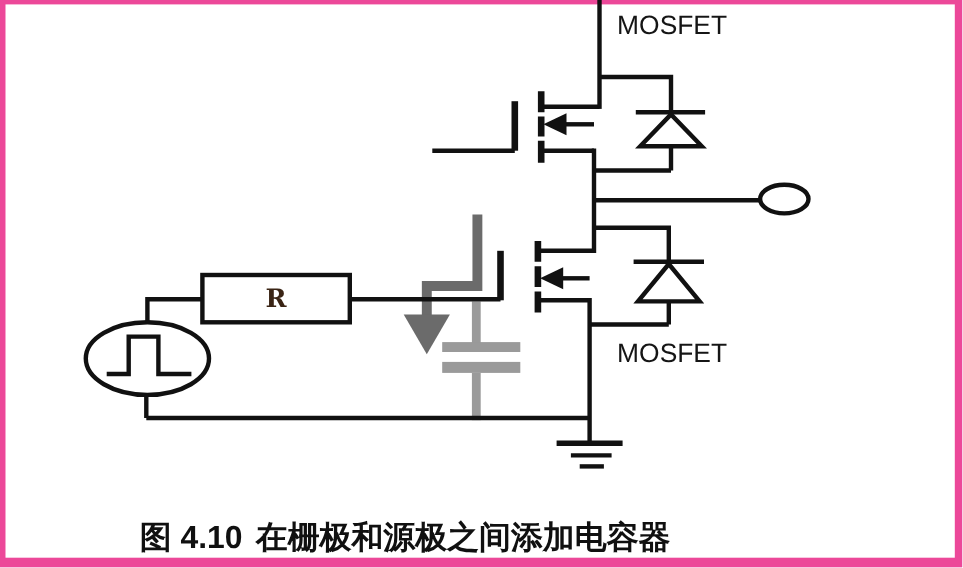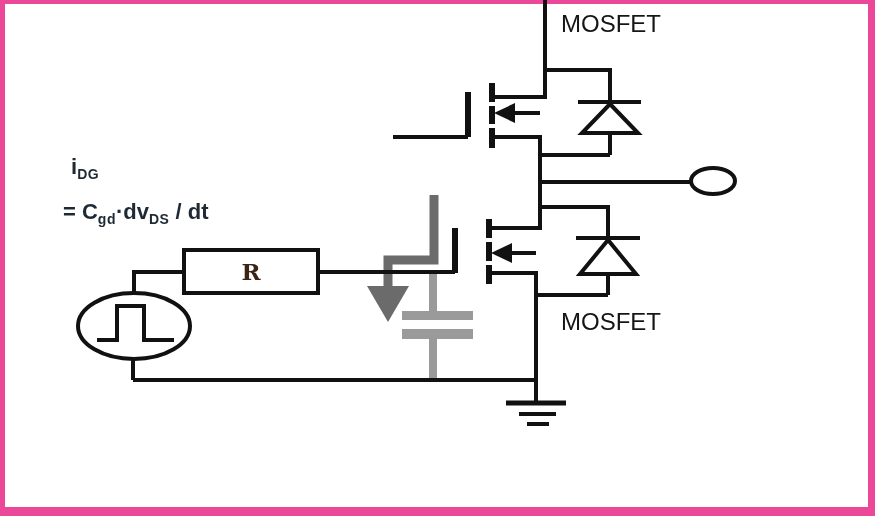--- a/index.html
+++ b/index.html
@@ -104,20 +104,17 @@
 
       <g>
         <rect x="184" y="250" width="134" height="43" fill="#ffffff"></rect>
       </g>
     </g>
   </svg>
 
   <div class="lbl mosfet-label" id="mosfet-top">MOSFET</div>
   <div class="lbl mosfet-label" id="mosfet-bottom">MOSFET</div>
 
-  <div class="lbl" id="formula">
-    <div class="l1"><span>i</span><sub>DG</sub></div>
-    <div class="l2"><span>= C</span><sub>gd</sub><span>·dv</span><sub>DS</sub><span> / dt</span></div>
-  </div>
 
   <div class="lbl" id="r-label">R</div>
 
+  <div class="lbl" id="caption"><span class="num">图 4.10</span><span>在栅极和源极之间添加电容器</span></div>
 </div>
 
 </body></html>

